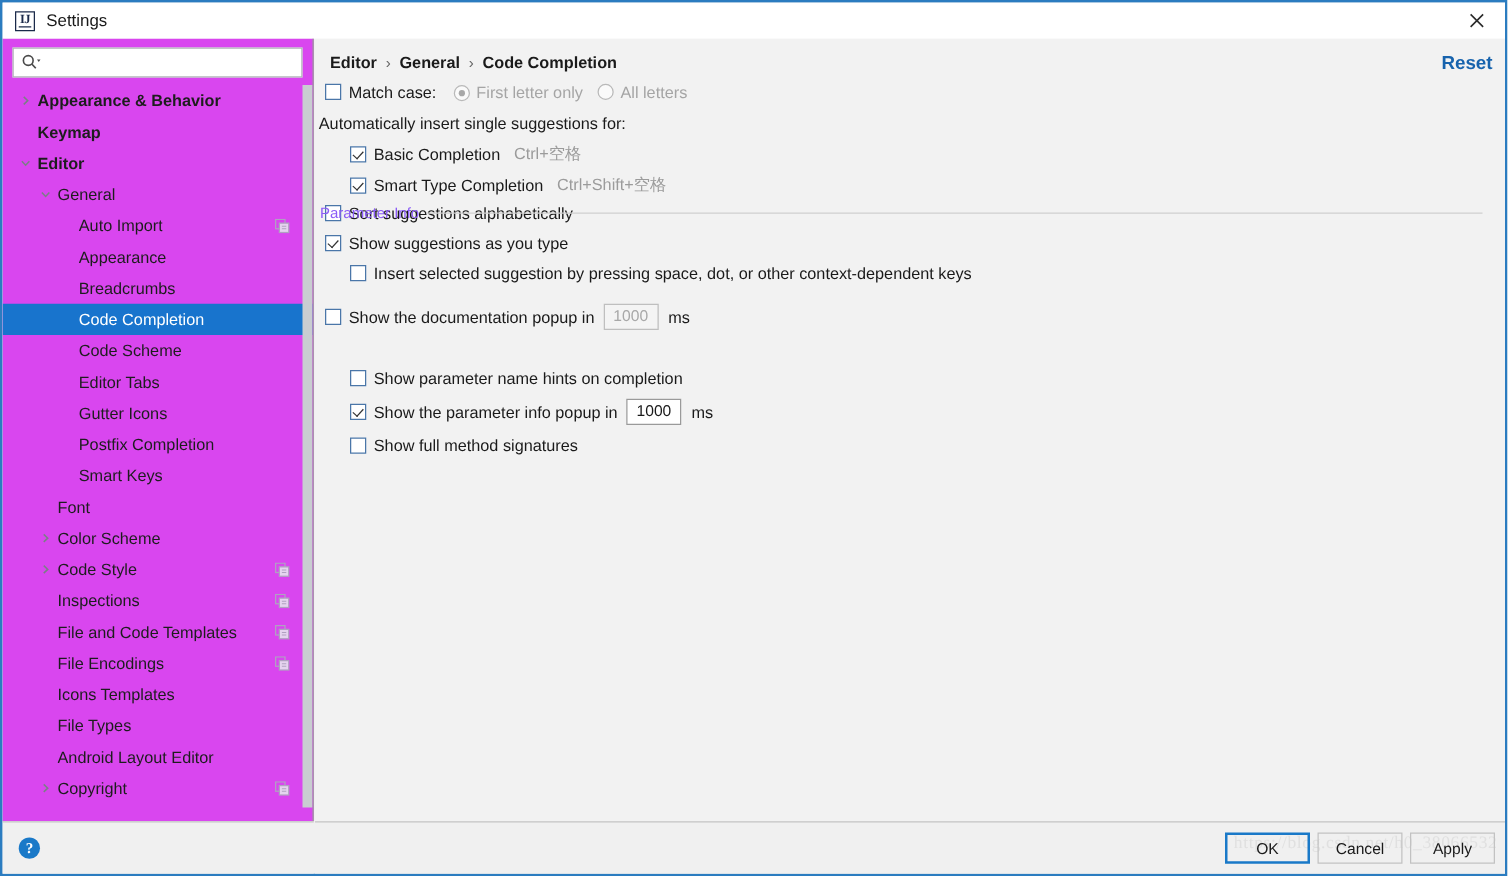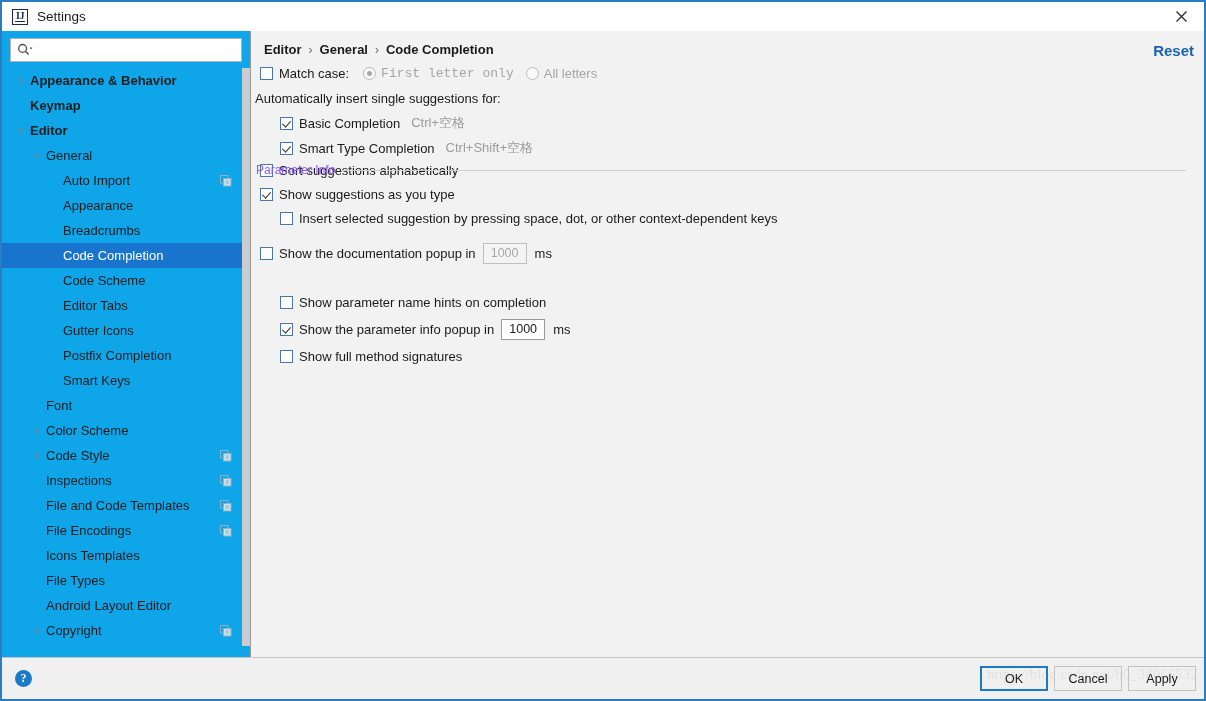--- a/index.html
+++ b/index.html
@@ -47,21 +47,21 @@
   #close-btn {
     position: absolute; right: 0; top: 0; width: 46px; height: 29px;
     display: flex; align-items: center; justify-content: center;
     cursor: pointer; color: #2b2b2b;
   }
   #close-btn svg { display: block; }
 
   
   #sidebar {
     position: absolute; left: 0; top: 29px; width: 249px; bottom: 42px;
-    background: #0ea5e9;
+    background: #d946ef;
     border-right: 1px solid #9a9a9a;
     display: flex; flex-direction: column;
   }
   #search-wrap { padding: 7px 8px 6px 8px; flex: 0 0 auto; }
   #search-box {
     height: 24px; background: #ffffff;
     border: 1px solid #b0b4b8;
     display: flex; align-items: center; padding-left: 6px;
   }
   #search-box .mag { position: relative; width: 17px; height: 14px; flex:0 0 auto; }
@@ -400,21 +400,21 @@
       <span>Code Completion</span>
     </div>
 
     <div id="reset-link">Reset</div>
 
     <div id="content">
 
       <div class="row" style="left:8px; top:3px;">
         <span class="cb"></span>
         <span>Match case:</span>
-        <span style="display:flex;align-items:center;margin-left:14px;font-family:Liberation Mono, monospace;">
+        <span style="display:flex;align-items:flex-end;margin-left:14px;">
           <span class="radio on"></span>
           <span class="disabled-text">First letter only</span>
         </span>
         <span style="display:flex;align-items:center;margin-left:12px;">
           <span class="radio"></span>
           <span class="disabled-text">All letters</span>
         </span>
       </div>
 
       <div class="row" style="left:3px; top:28px;">Automatically insert single suggestions for:</div>

